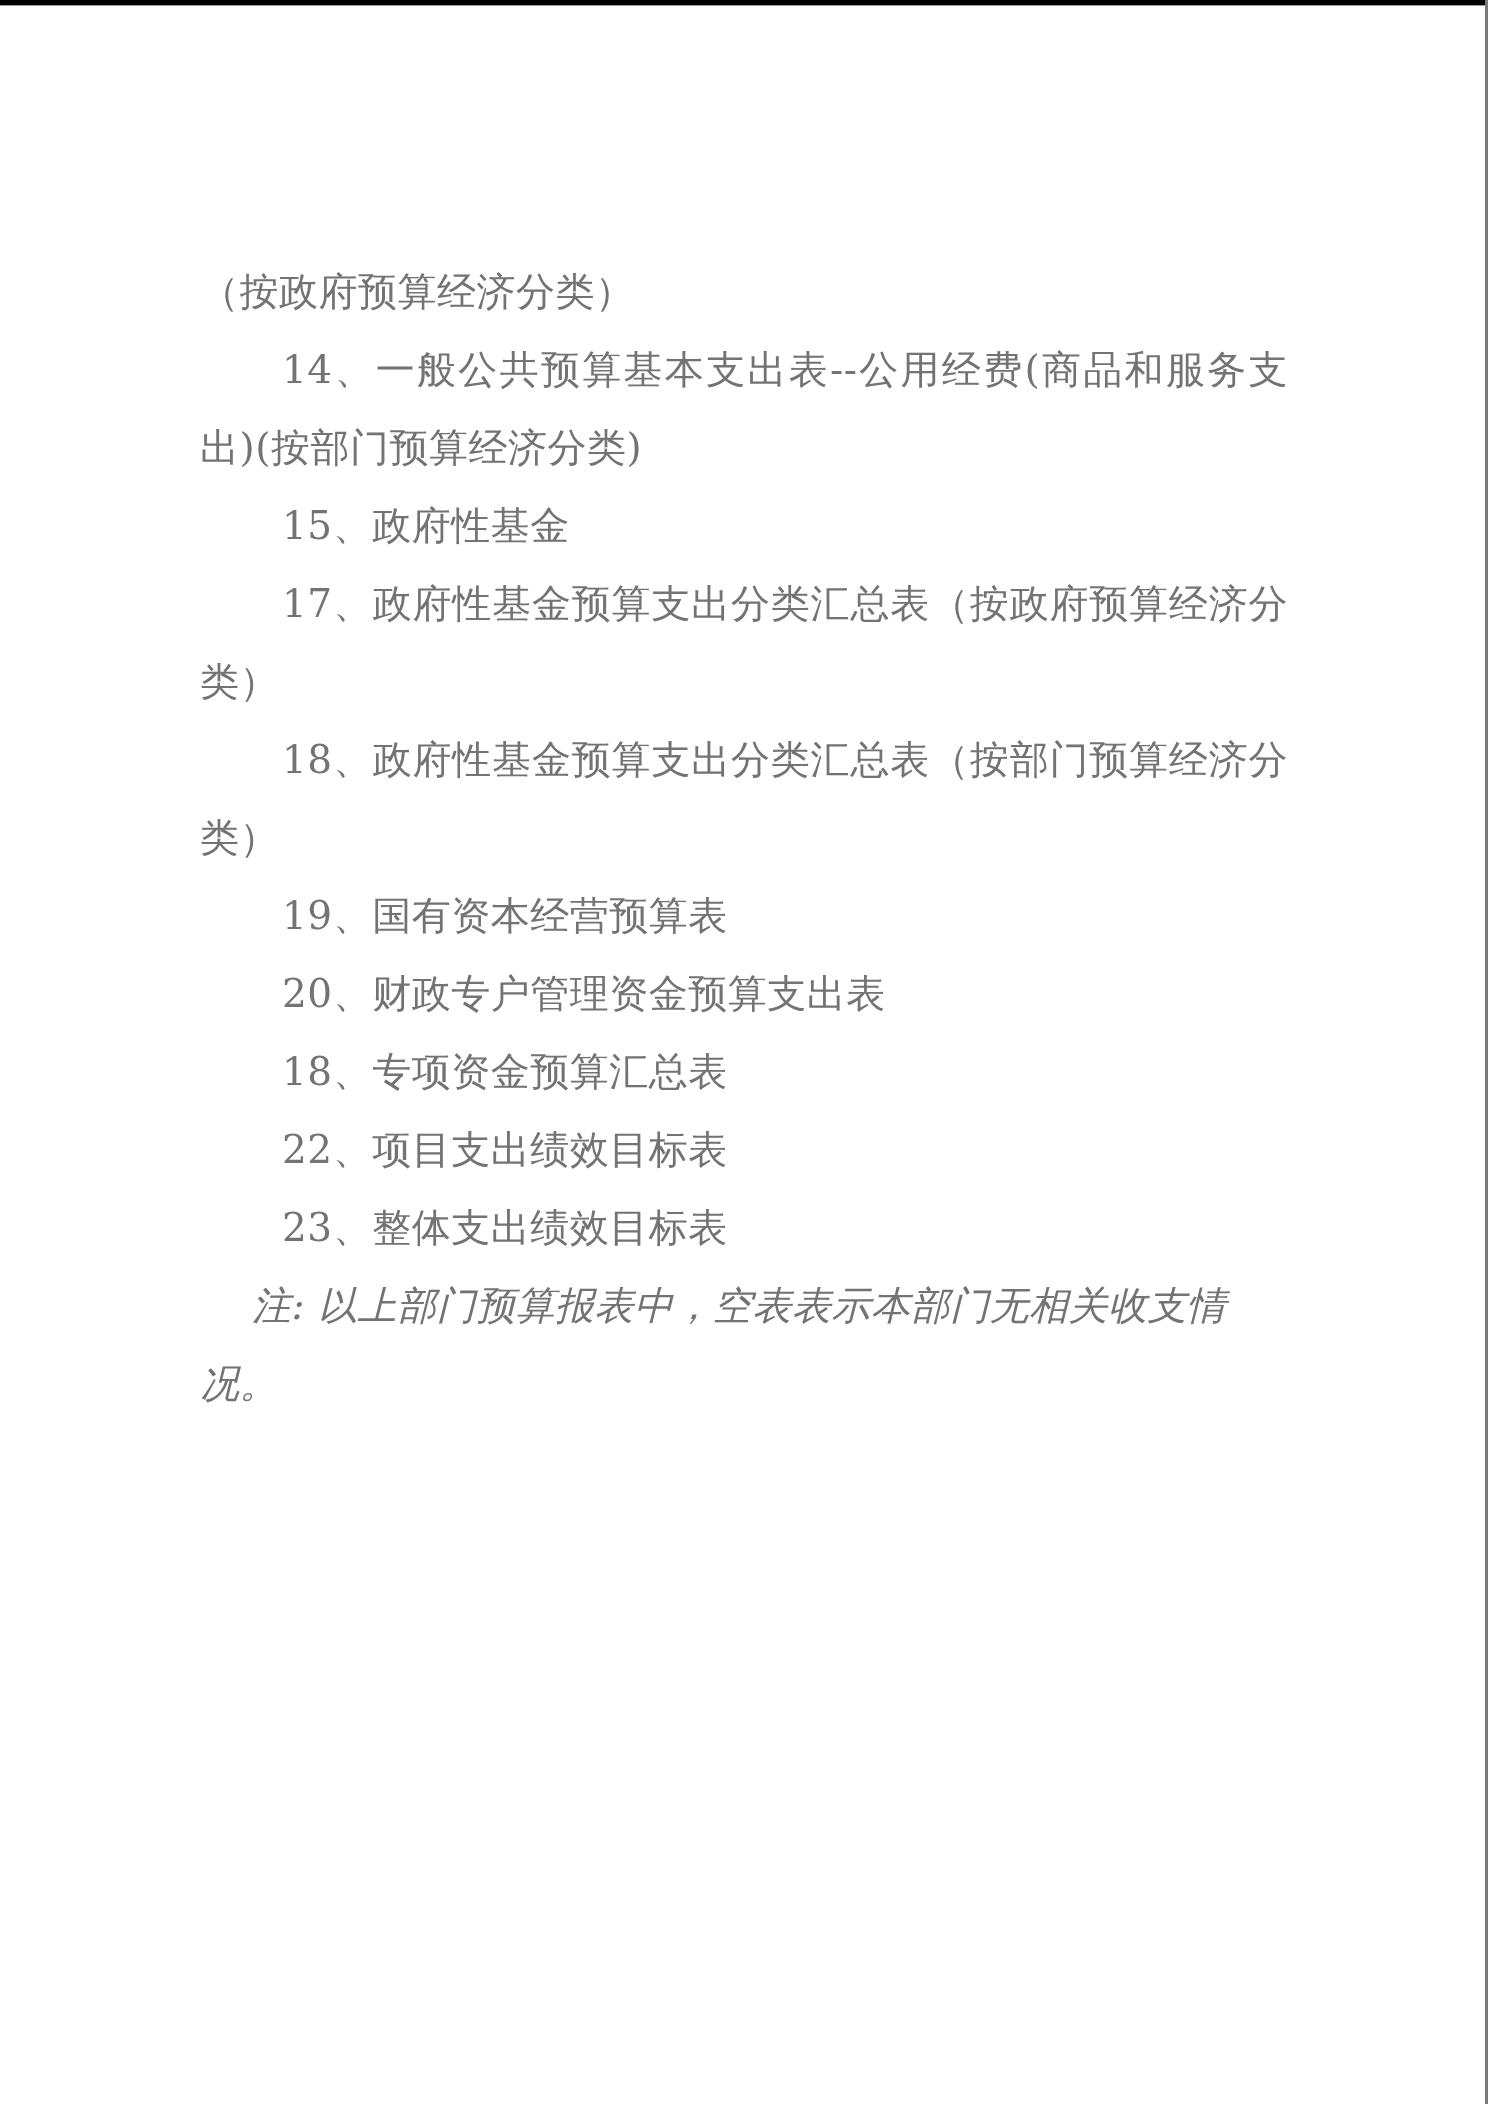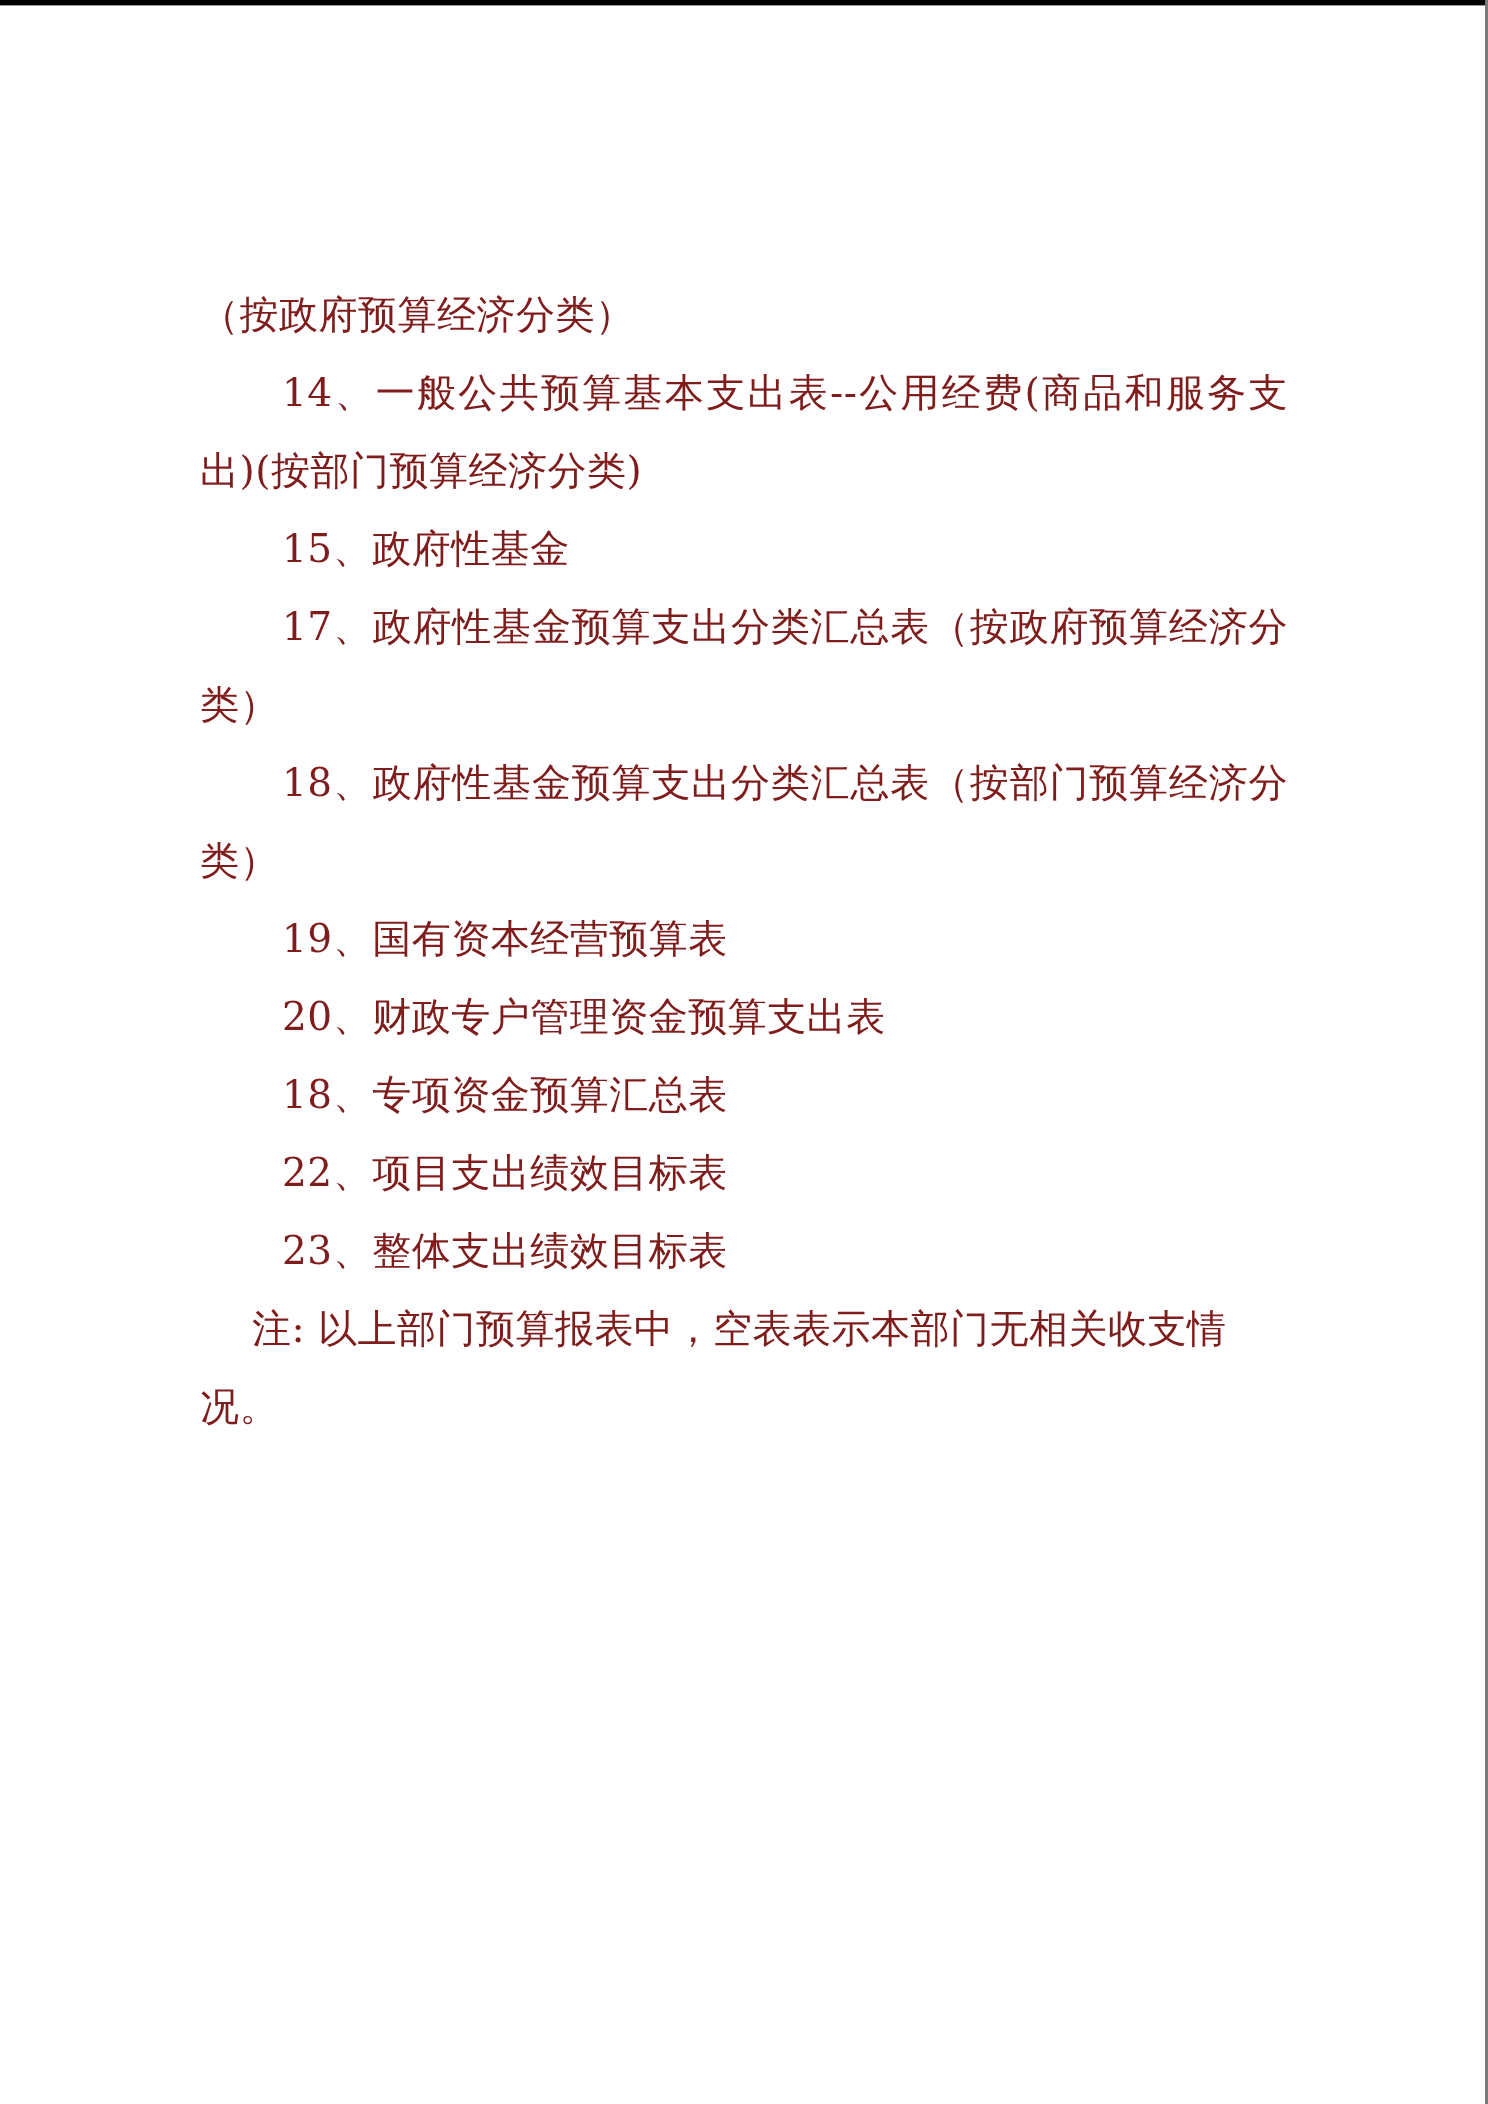--- a/index.html
+++ b/index.html
@@ -28,41 +28,42 @@
     position: absolute;
     top: 0;
     right: 0;
     width: 3px;
     height: 100%;
     background: #7a7a7a;
   }
   .doc-body {
     position: absolute;
     left: 200px;
-    top: 276px;
+    top: 253px;
     width: 1088px;
     font-size: 39px;
     line-height: 78px;
-    color: #7f1d1d;
+    color: #737373;
     text-align: left;
     letter-spacing: 0.5px;
   }
   .line {
     white-space: normal;
     overflow: visible;
   }
   .line.indent {
     text-indent: 82px;
   }
   .line.jfull {
     text-align: justify;
     text-align-last: justify;
   }
   .line.note {
     text-indent: 52px;
+    font-style: italic;
   }
 </style>
 </head>
 <body>
 
 <div class="page">
   <div class="top-edge-bar"></div>
   <div class="right-edge-line"></div>
 
   <div class="doc-body">

